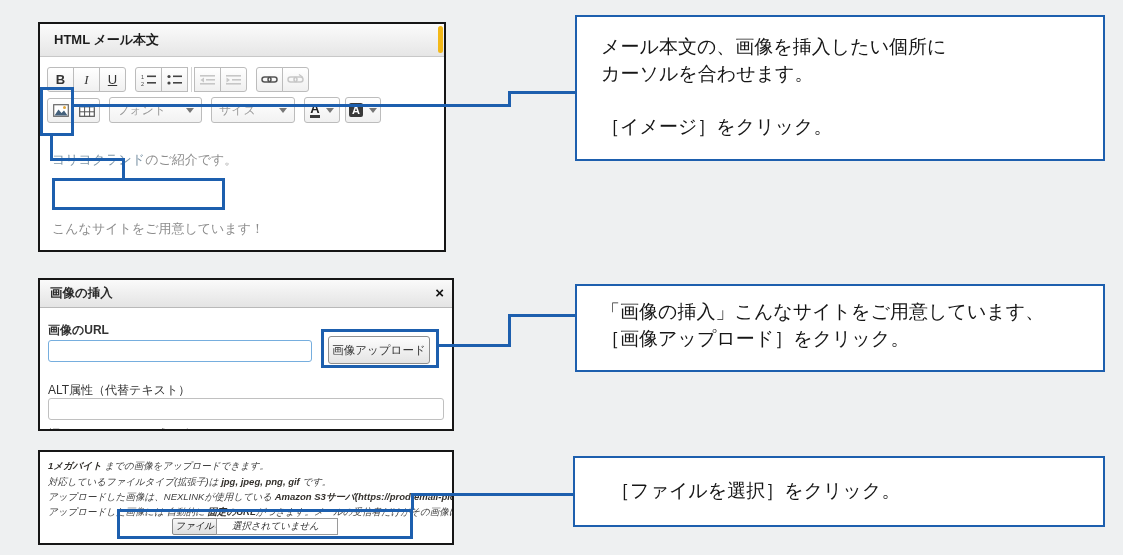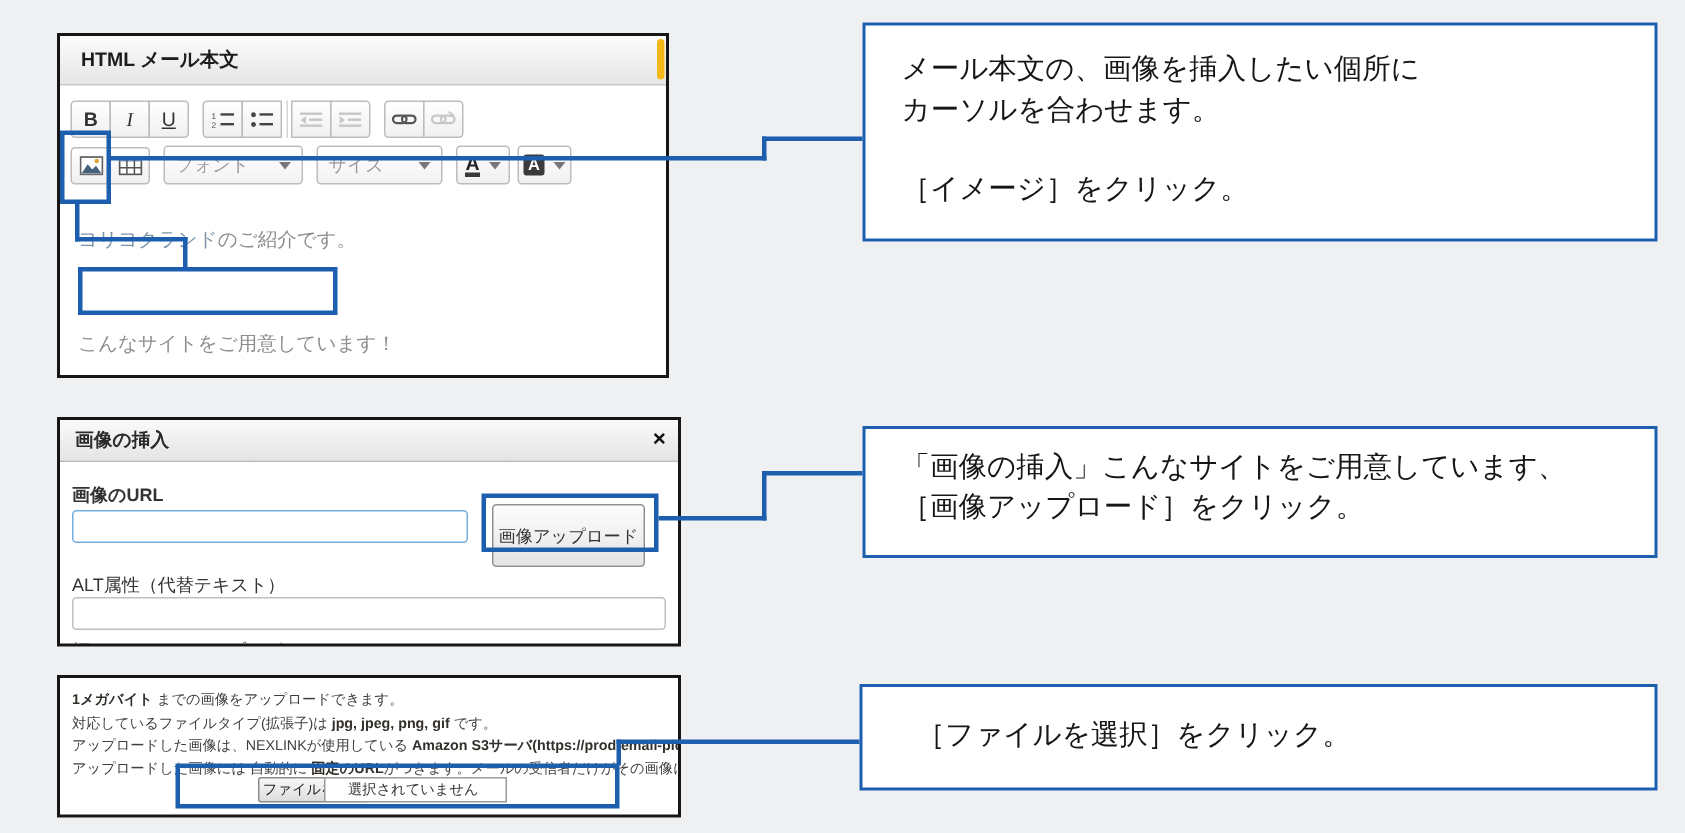--- a/index.html
+++ b/index.html
@@ -51,21 +51,21 @@
   
   .d-header { position:absolute; left:0; top:0; right:0; height:28px;
               background:linear-gradient(#fafafa,#e4e4e4); border-bottom:1px solid #b9b9b9;
               display:flex; align-items:center; padding:0 10px; font-weight:bold;
               font-size:12.5px; color:#2a2a2a; }
   .d-close { position:absolute; right:8px; top:4px; font-size:15px; font-weight:bold; color:#111;
              line-height:18px; cursor:default; }
   .d-label { position:absolute; font-size:12px; color:#333; }
   .d-input { position:absolute; height:22px; background:#fff; border:1px solid #c0c0c0; border-radius:3px; }
   .d-input.focus { border:1px solid #76aede; }
-  .d-btn { position:absolute; height:42px; border:1px solid #8f8f8f; border-radius:3px;
+  .d-btn { position:absolute; height:28px; border:1px solid #8f8f8f; border-radius:3px;
            background:linear-gradient(#fdfdfd,#e4e4e4); font-size:11.5px; color:#333;
            display:flex; align-items:center; justify-content:center; }
 
   
   .u-line { position:absolute; left:8px; font-size:9.5px; color:#3f3f3f; white-space:nowrap; }
   .u-line b { color:#33302c; }
   .file-btn { position:absolute; height:17px; width:74px; border:1px solid #8a8a8a;
               background:linear-gradient(#f7f7f7,#dedede); border-radius:2px;
               font-size:9.5px; color:#222; display:flex; align-items:center; justify-content:center;margin-left:32px; }
   .file-status { position:absolute; height:17px; width:122px; border:1px solid #9a9a9a; background:#fff;
@@ -221,21 +221,21 @@
   <div class="hl" style="left:321px; top:329px; width:118px; height:39px;"></div>
   <div class="hline" style="left:439px; top:344px; width:72px;"></div>
   <div class="vline" style="left:508px; top:314px; height:33px;"></div>
   <div class="hline" style="left:508px; top:314px; width:67px;"></div>
 
   <div class="callout" style="left:575px; top:284px; width:530px; height:88px; padding-top:12px;">
     <div>「画像の挿入」こんなサイトをご用意しています、</div>
     <div>［画像アップロード］をクリック。</div>
   </div>
 
-  <div class="panel" style="left:38px; top:450px; width:416px; height:95px;">
+  <div class="panel" style="left:38px; top:450px; width:416px; height:95px;font-style:italic;">
     <div class="u-line" style="top:8px;"><b>1メガバイト</b><span> までの画像をアップロードできます。</span></div>
     <div class="u-line" style="top:24px;"><span>対応しているファイルタイプ(拡張子)は </span><b>jpg, jpeg, png, gif</b><span> です。</span></div>
     <div class="u-line" style="top:39px;"><span>アップロードした画像は、NEXLINKが使用している </span><b>Amazon S3サーバ(https://prod-email-pictures.s3.amazonaws.com)</b></div>
     <div class="u-line" style="top:54px;"><span>アップロードした画像には 自動的に </span><b>固定のURL</b><span>がつきます。メールの受信者だけがその画像にアクセスできます。</span></div>
     <div class="file-btn" style="left:100px; top:66px;">ファイルを選択</div>
     <div class="file-status" style="left:176px; top:66px;">選択されていません</div>
   </div>
 
   <div class="hl" style="left:117px; top:509px; width:296px; height:30px;"></div>
   <div class="vline" style="left:411px; top:493px; height:17px;"></div>

